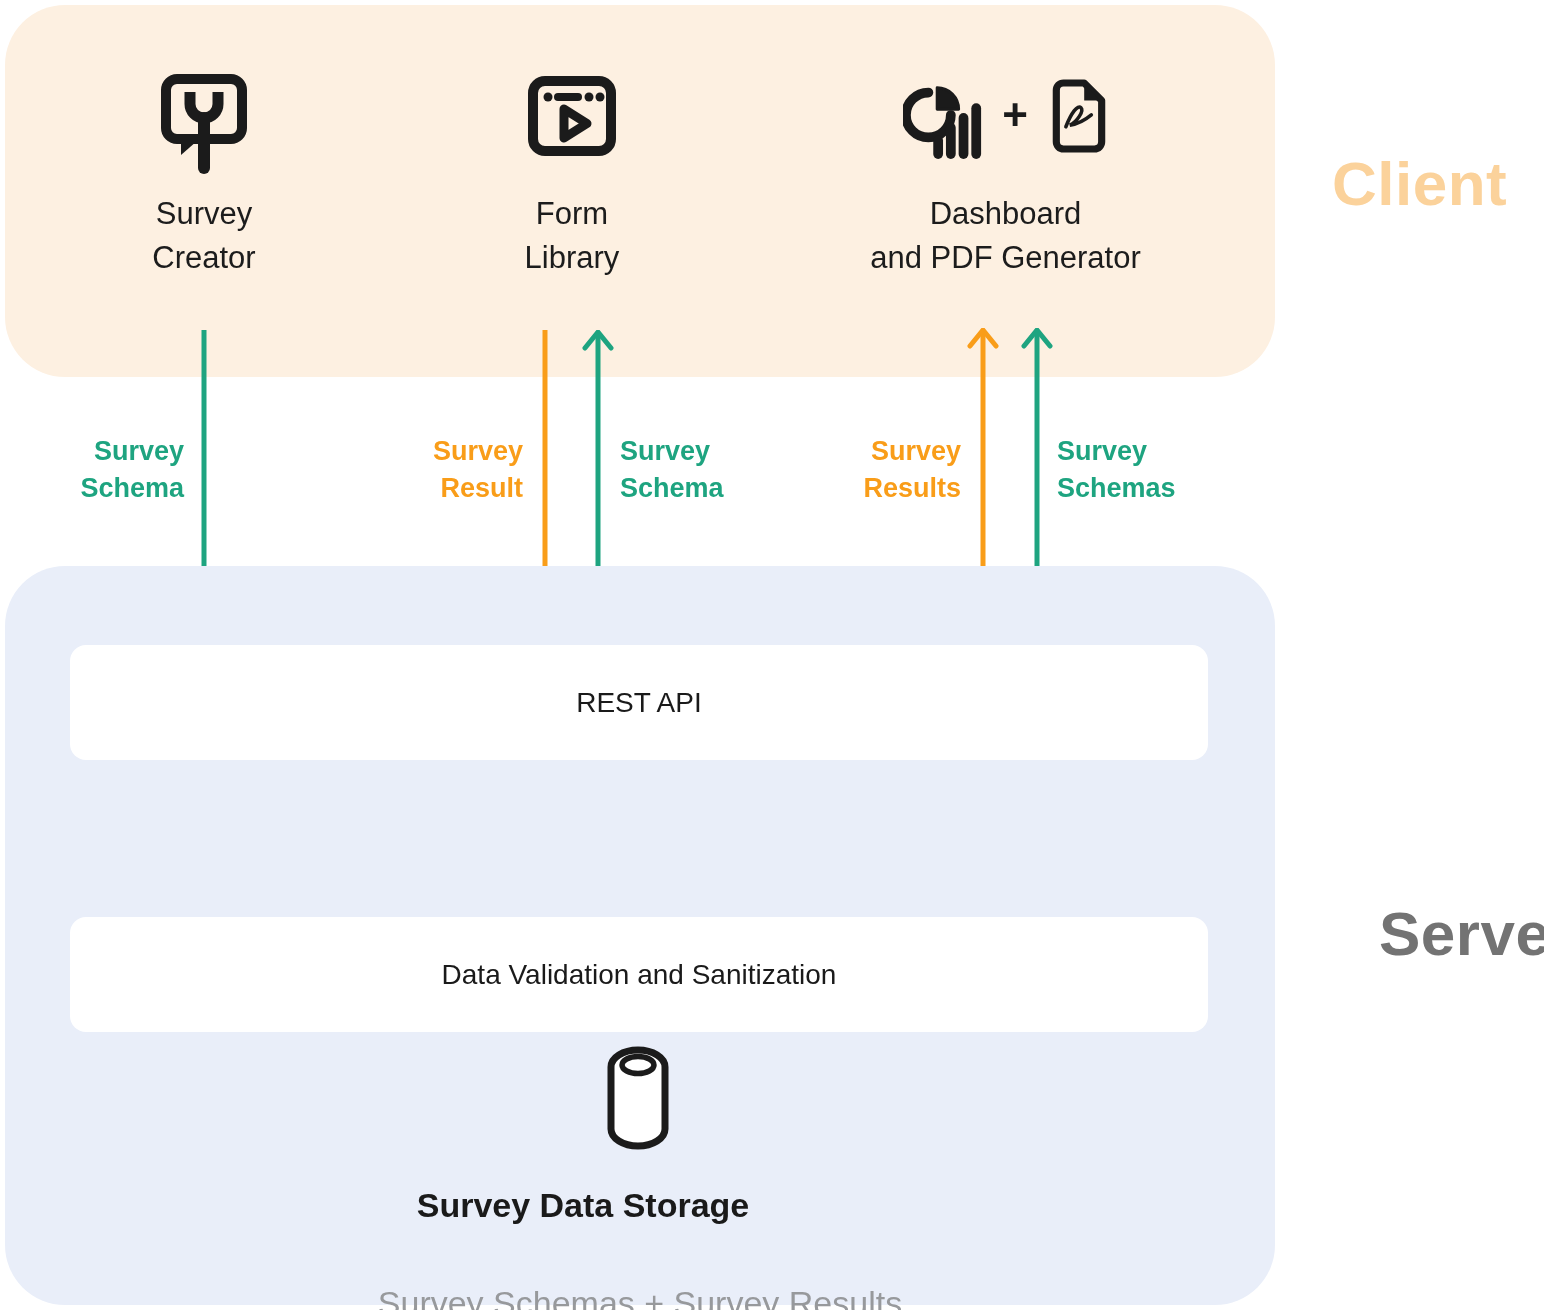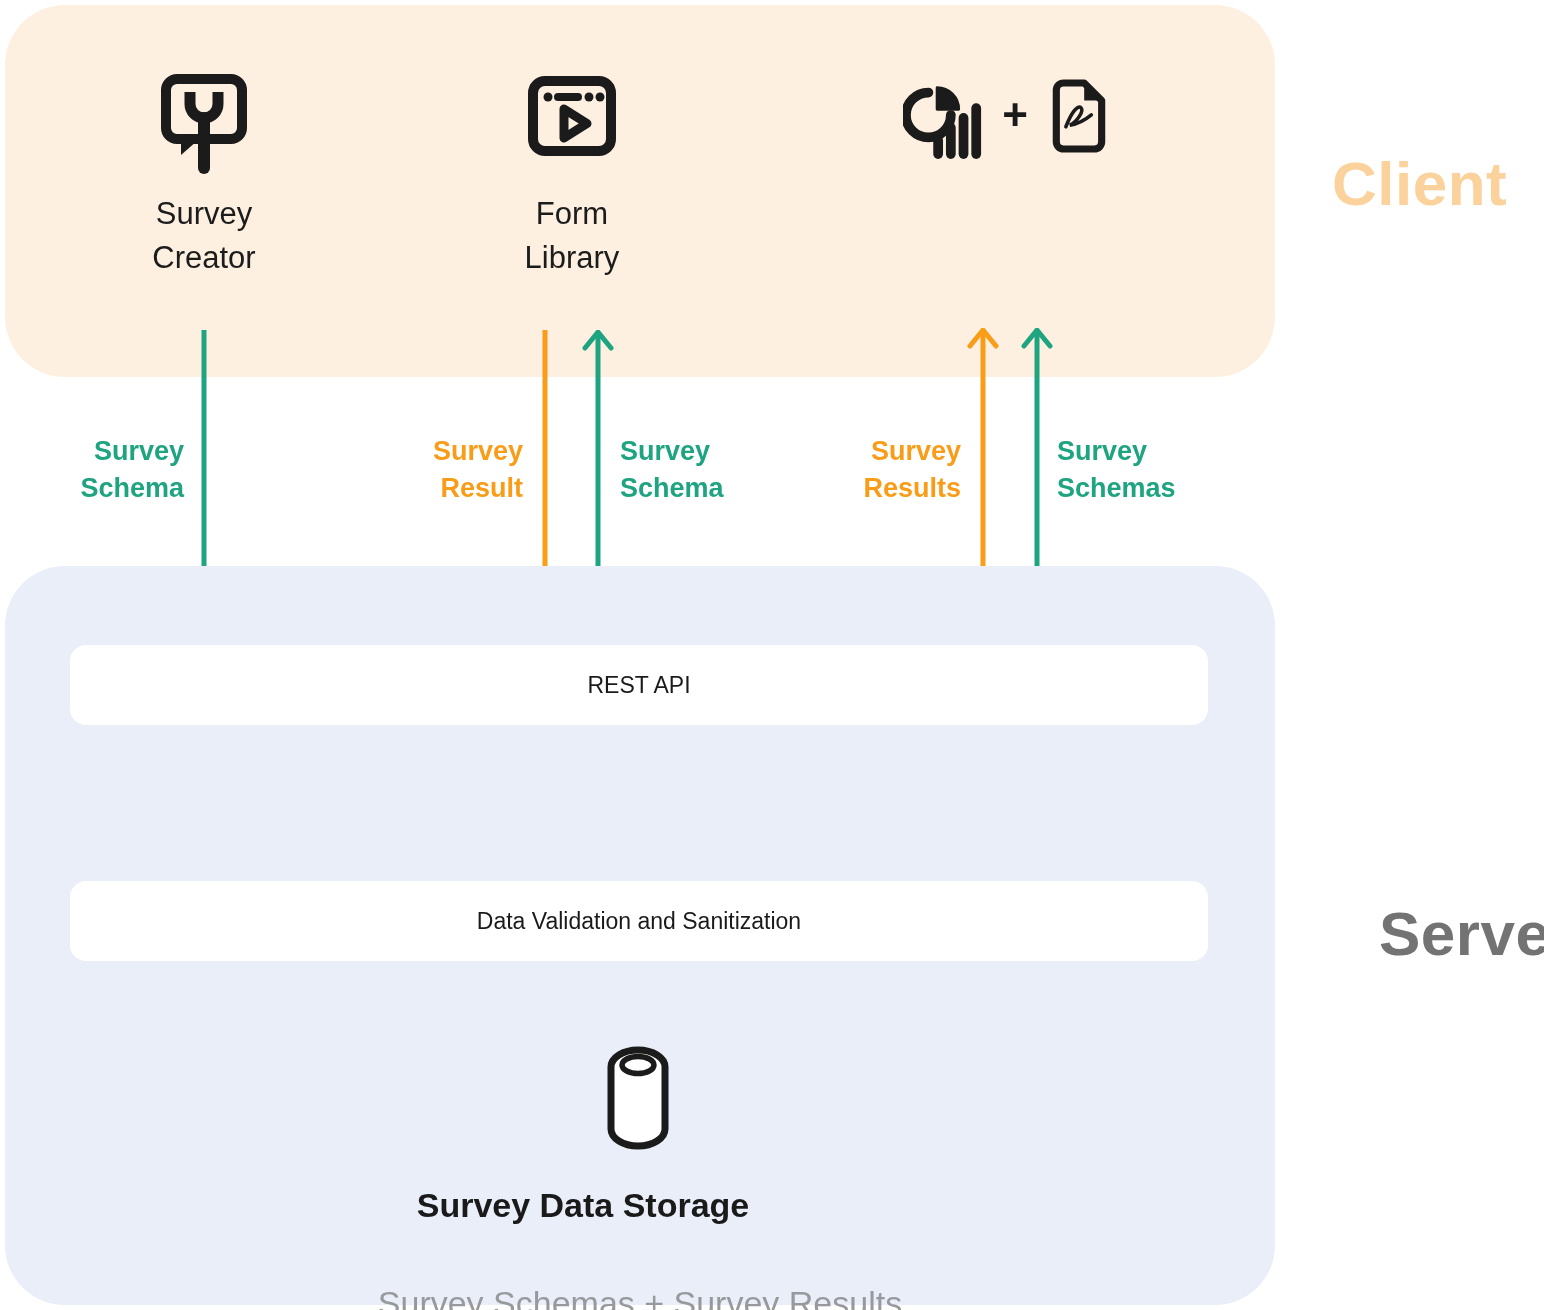--- a/index.html
+++ b/index.html
@@ -37,26 +37,26 @@
   .flow-arrow svg{display:block;}
   .stroke-green{stroke:#1ea480;stroke-width:5;fill:none;stroke-linecap:round;stroke-linejoin:round;}
   .stroke-orange{stroke:#f99d19;stroke-width:5;fill:none;stroke-linecap:round;stroke-linejoin:round;}
 
   .flow-label{position:absolute;top:433px;font-size:27px;font-weight:700;line-height:1.36;}
   .green{color:#1ea480;}
   .orange{color:#f99d19;}
   .al-r{text-align:right;}
   .al-l{text-align:left;}
 
-  .layer{position:absolute;left:70px;width:1138px;height:80px;background:#ffffff;
+  .layer{position:absolute;left:70px;width:1138px;height:115px;background:#ffffff;
     border-radius:16px;display:flex;align-items:center;justify-content:center;
-    font-size:23px;color:#1a1a1a;}
+    font-size:28px;color:#1a1a1a;}
   .layer-1{top:645px;}
   .layer-2{top:769px;}
-  .layer-3{top:881px;}
+  .layer-3{top:917px;}
 
   .storage-title{position:absolute;left:5px;top:1186px;width:1156px;text-align:center;
     font-size:34px;font-weight:700;color:#1a1a1a;}
   .storage-subtitle{position:absolute;left:5px;top:1238px;width:1270px;text-align:center;
     font-size:34px;font-weight:400;color:#97999c;margin-top:46px;}
 </style>
 </head>
 <body>
 
 <div id="stage">
@@ -105,20 +105,24 @@
     </span>
   </div>
 
   <div class="comp-label comp-label-1">
     <span>Survey</span><br>
     <span>Creator</span>
   </div>
   <div class="comp-label comp-label-2">
     <span>Form</span><br>
     <span>Library</span>
+  </div>
+  <div class="comp-label comp-label-3">
+    <span>Dashboard</span><br>
+    <span>and PDF Generator</span>
   </div>
 
   <div class="flow-arrow" style="left:186px;top:330px;">
     <svg width="36" height="276" viewBox="0 0 36 276">
       <line x1="18" y1="0" x2="18" y2="266" class="stroke-green"></line>
       <polyline points="5,250 18,266 31,250" class="stroke-green"></polyline>
     </svg>
   </div>
   <div class="flow-arrow" style="left:527px;top:330px;">
     <svg width="36" height="276" viewBox="0 0 36 276">

